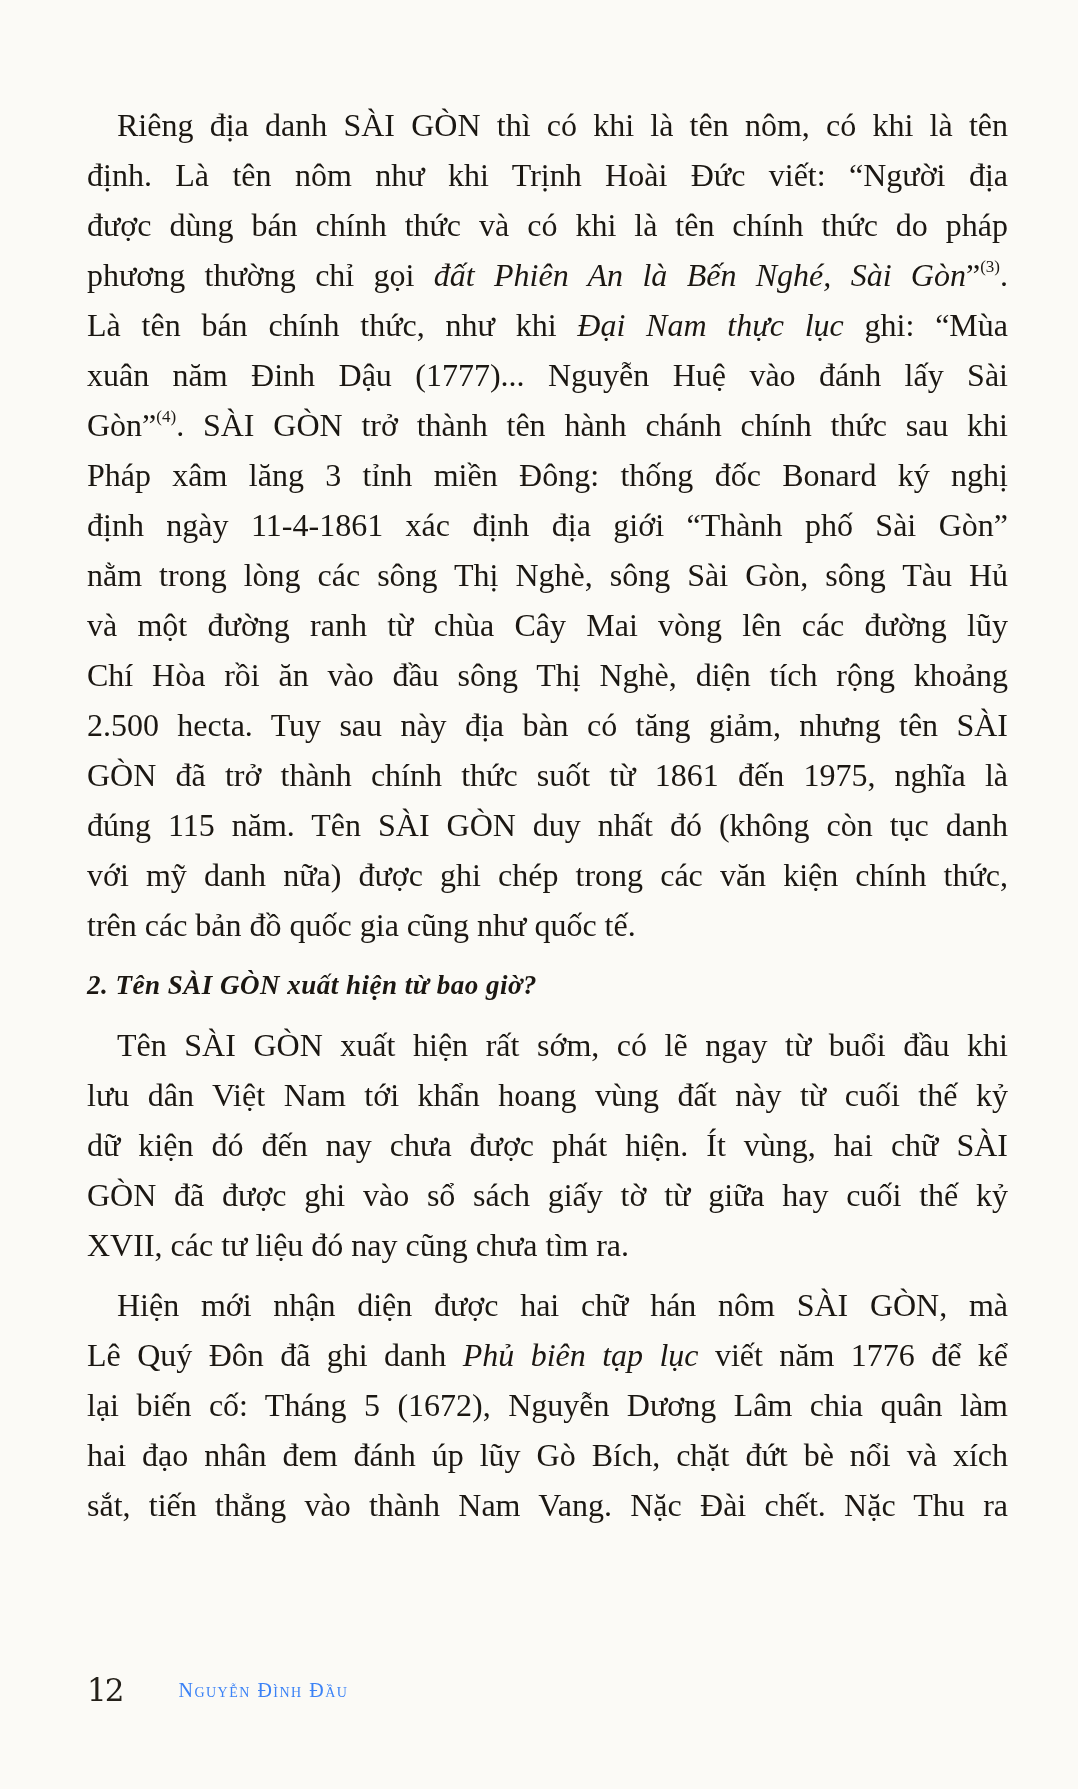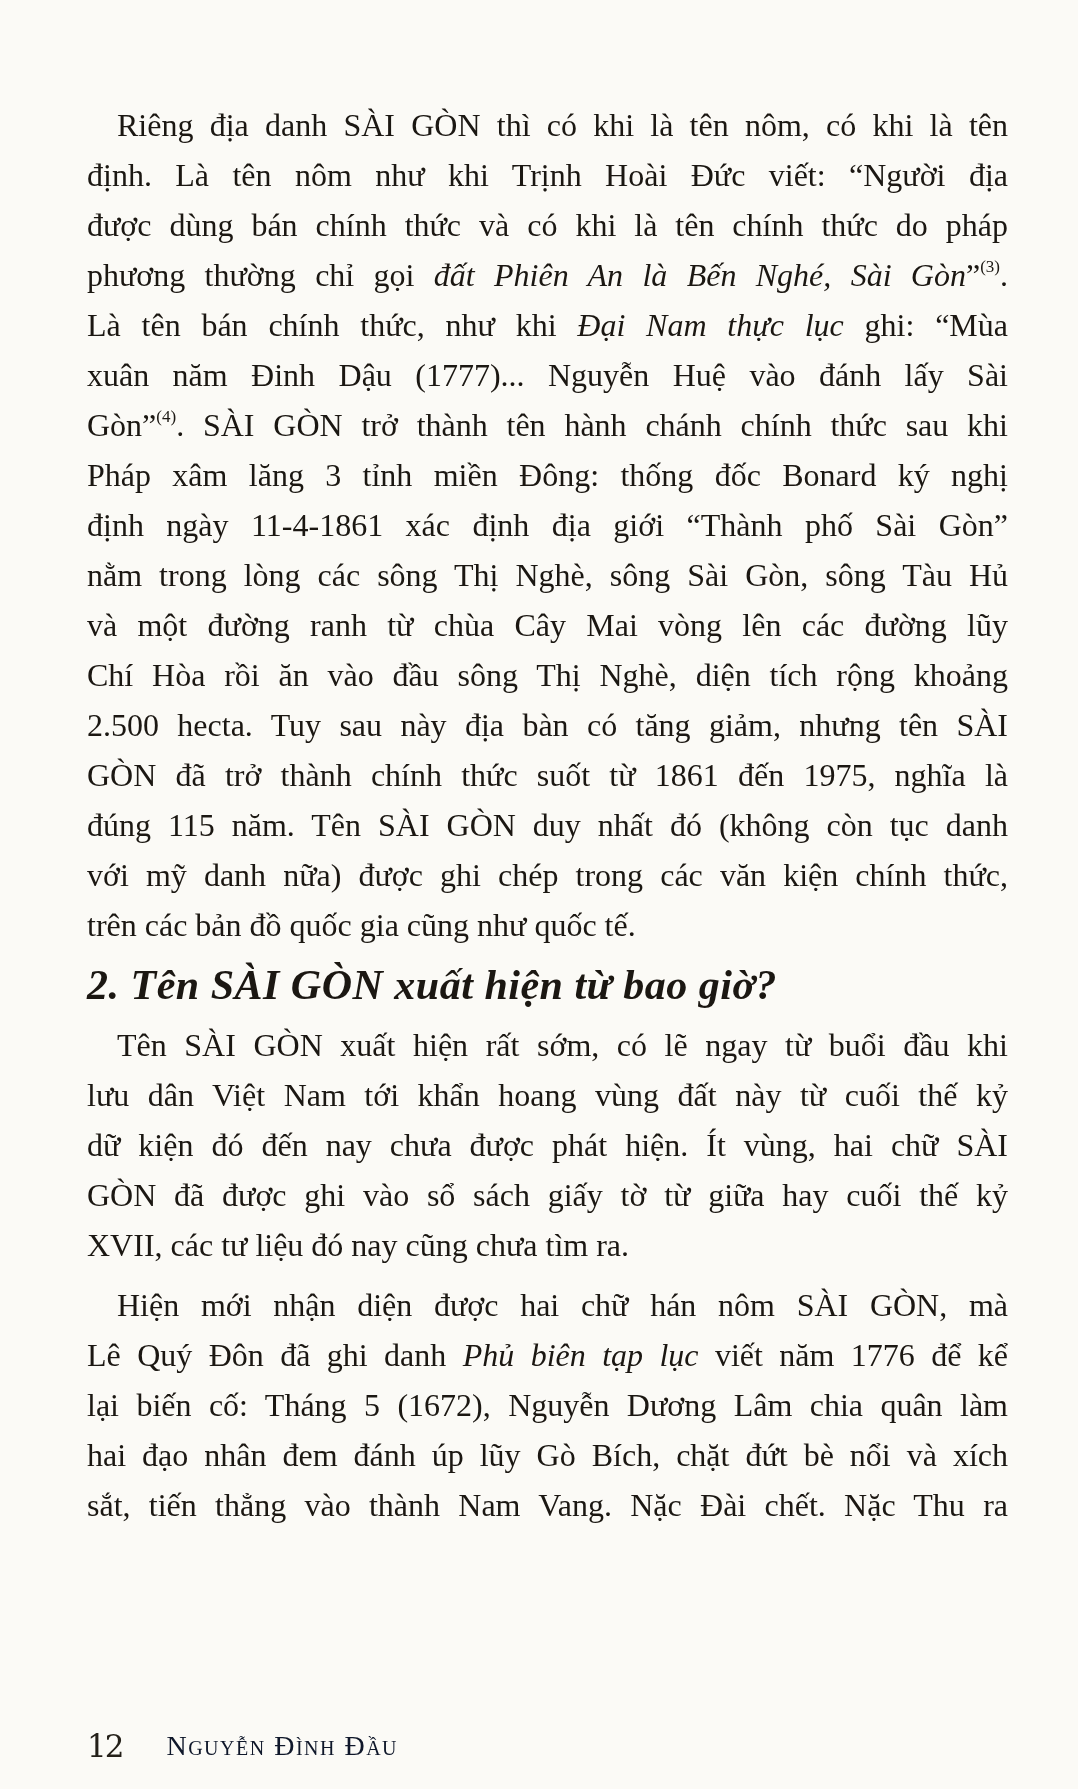--- a/index.html
+++ b/index.html
@@ -32,52 +32,52 @@
     overflow: visible;
   }
   .line.left {
     text-align: left;
     text-align-last: left;
   }
   .line.indent { text-indent: 30px; }
   .heading .line {
     font-weight: bold;
     font-style: italic;
-    font-size: 42px;
+    font-size: 27px;
     letter-spacing: 0.5px;
     text-align: right;
   }
   .run-i { font-style: italic; }
   .run-sup {
     font-size: 17px;
     vertical-align: 14px;
     line-height: 0;
     letter-spacing: 0;
   }
   .page-footer {
     position: absolute;
     left: 87px;
-    top: 1728px;
+    top: 1672px;
     display: flex;
     align-items: center;
   }
   .page-number {
     font-size: 31px;
     line-height: 36px;
     font-family: "DejaVu Serif", serif;
     color: #242019;
     letter-spacing: -2px;
   }
   .footer-author {
-    margin-left: 44px;
+    margin-left: 56px;
     font-variant: small-caps;
-    font-size: 28px;
+    font-size: 20px;
     line-height: 36px;
     letter-spacing: 1.5px;
-    color: #0f172a;
+    color: #3b82f6;
   }
 </style>
 </head>
 <body>
 
 <div class="page-content">
     <div class="para">
       <div class="line indent"><span class="">Riêng địa danh SÀI GÒN thì có khi là tên nôm, có khi là tên</span></div>
       <div class="line"><span class="">định. Là tên nôm như khi Trịnh Hoài Đức viết: “Người địa</span></div>
       <div class="line"><span class="">được dùng bán chính thức và có khi là tên chính thức do pháp</span></div>

